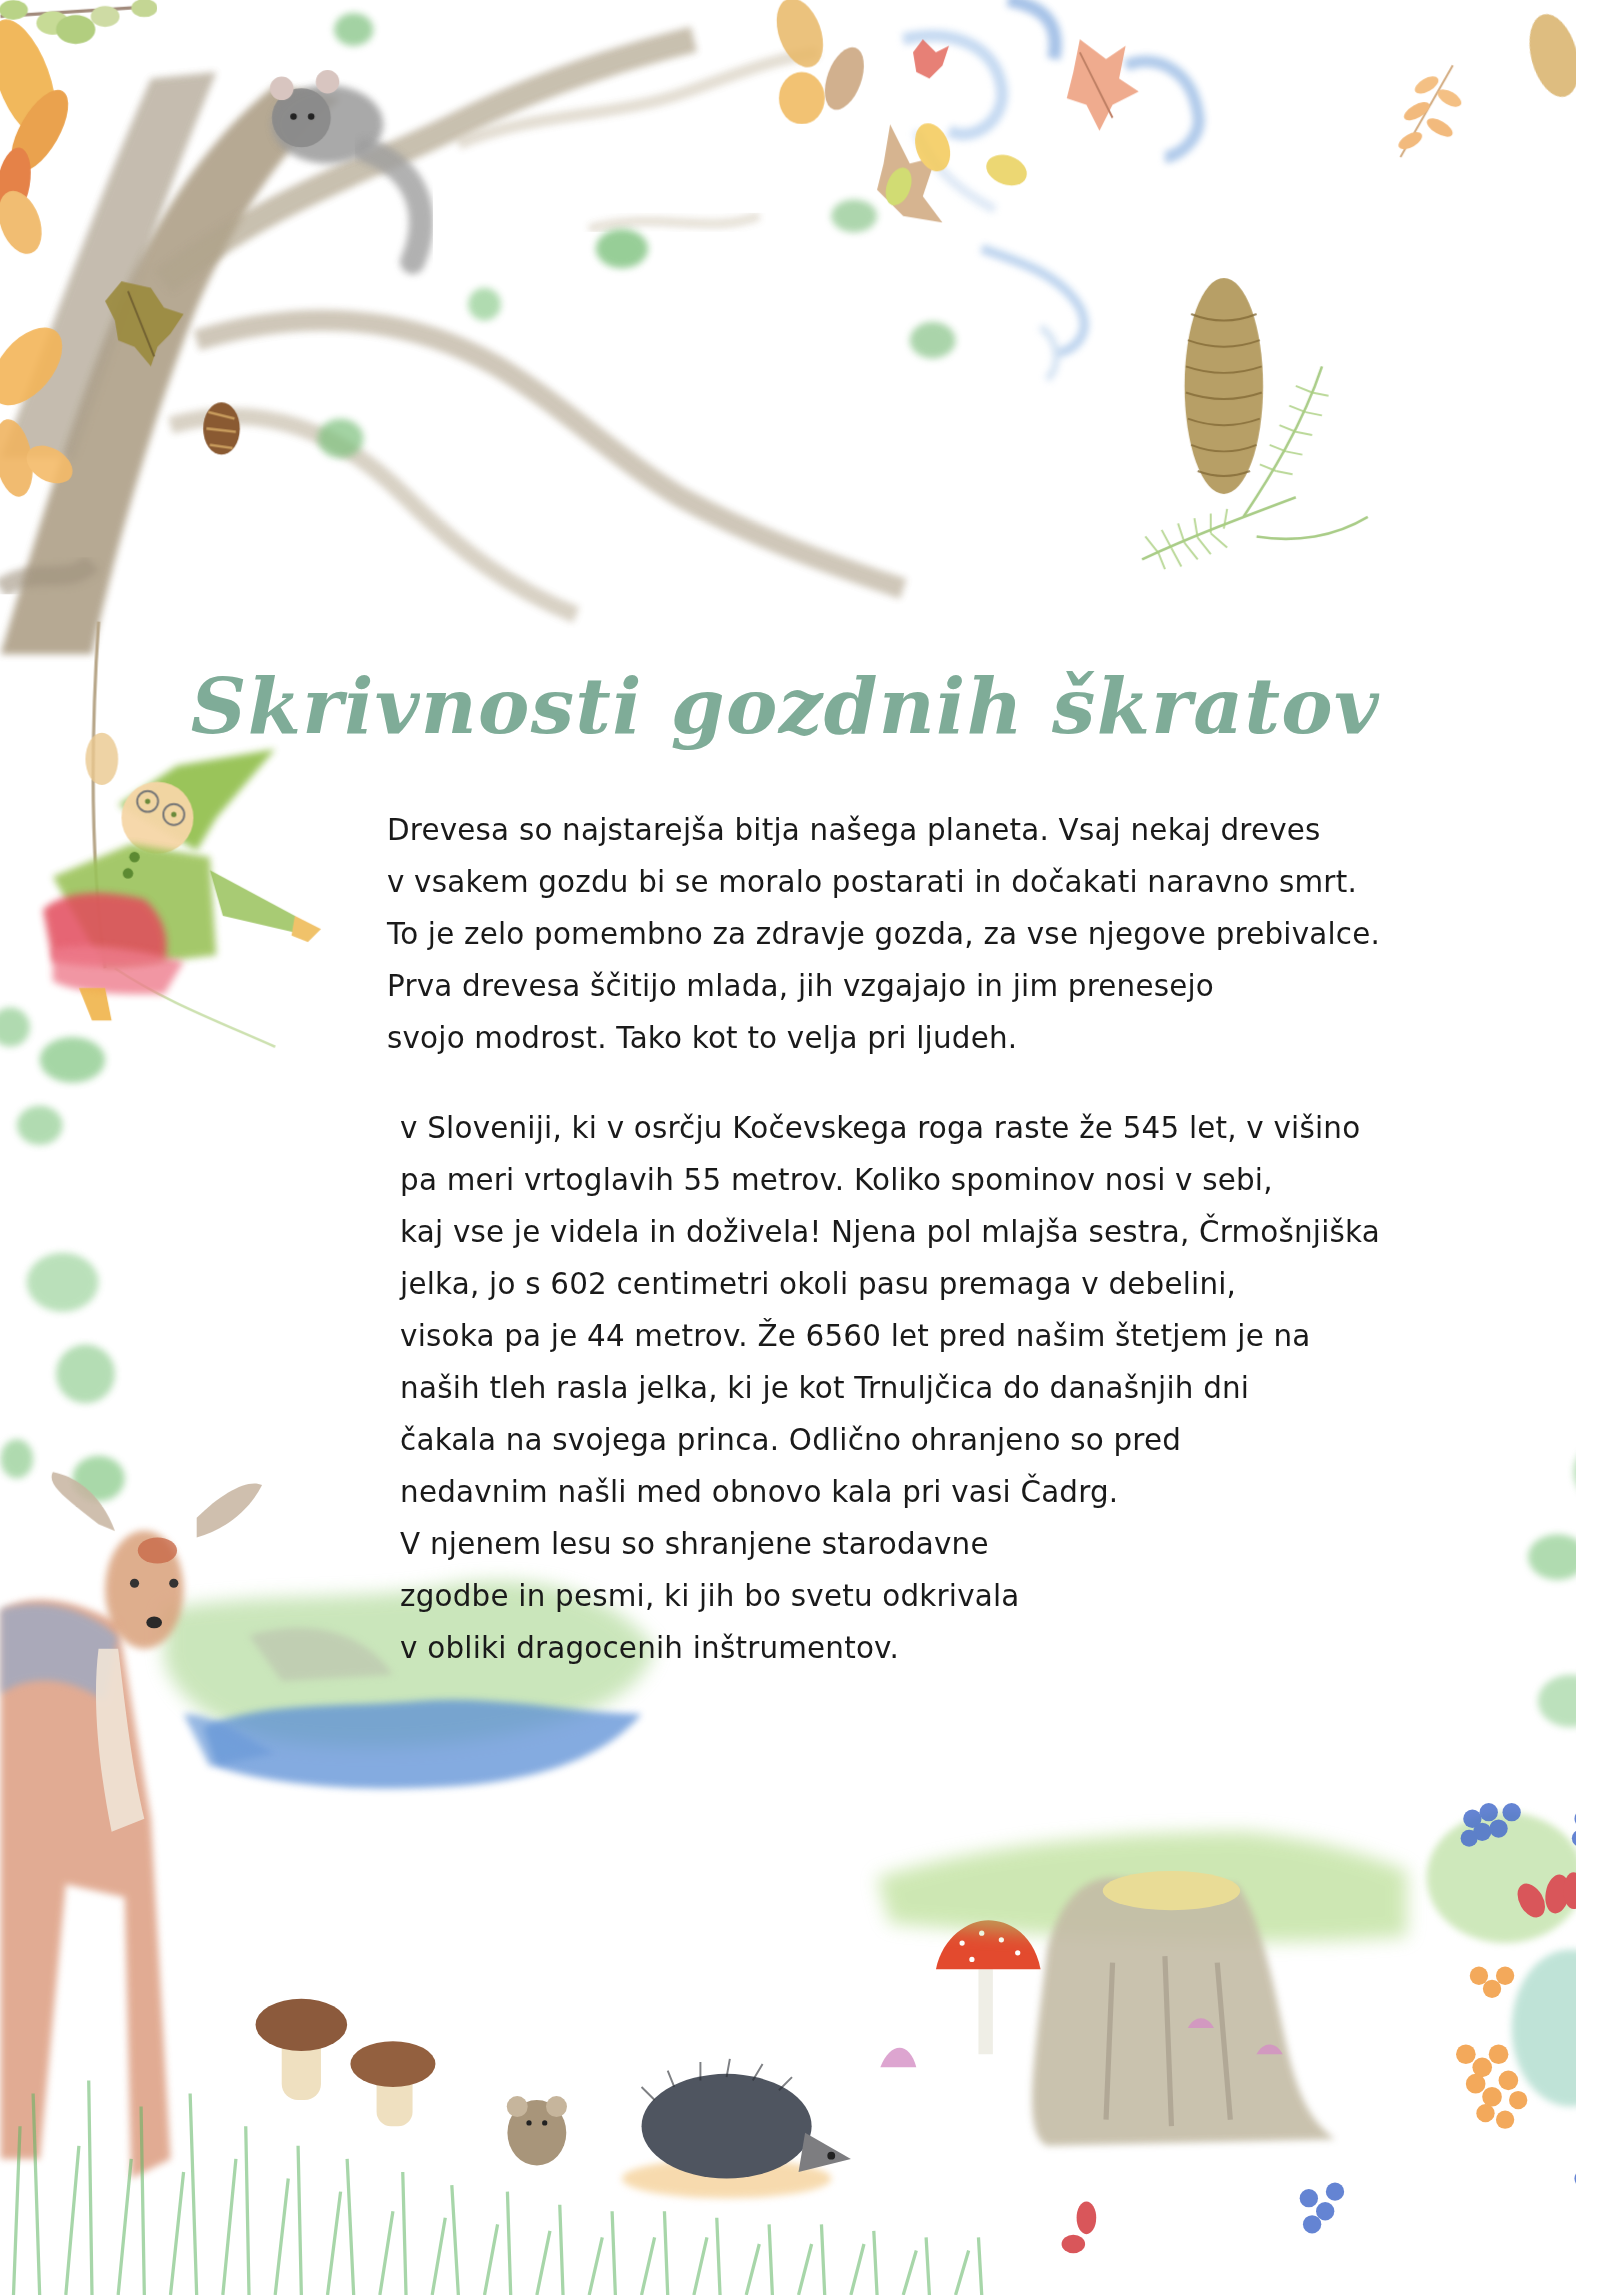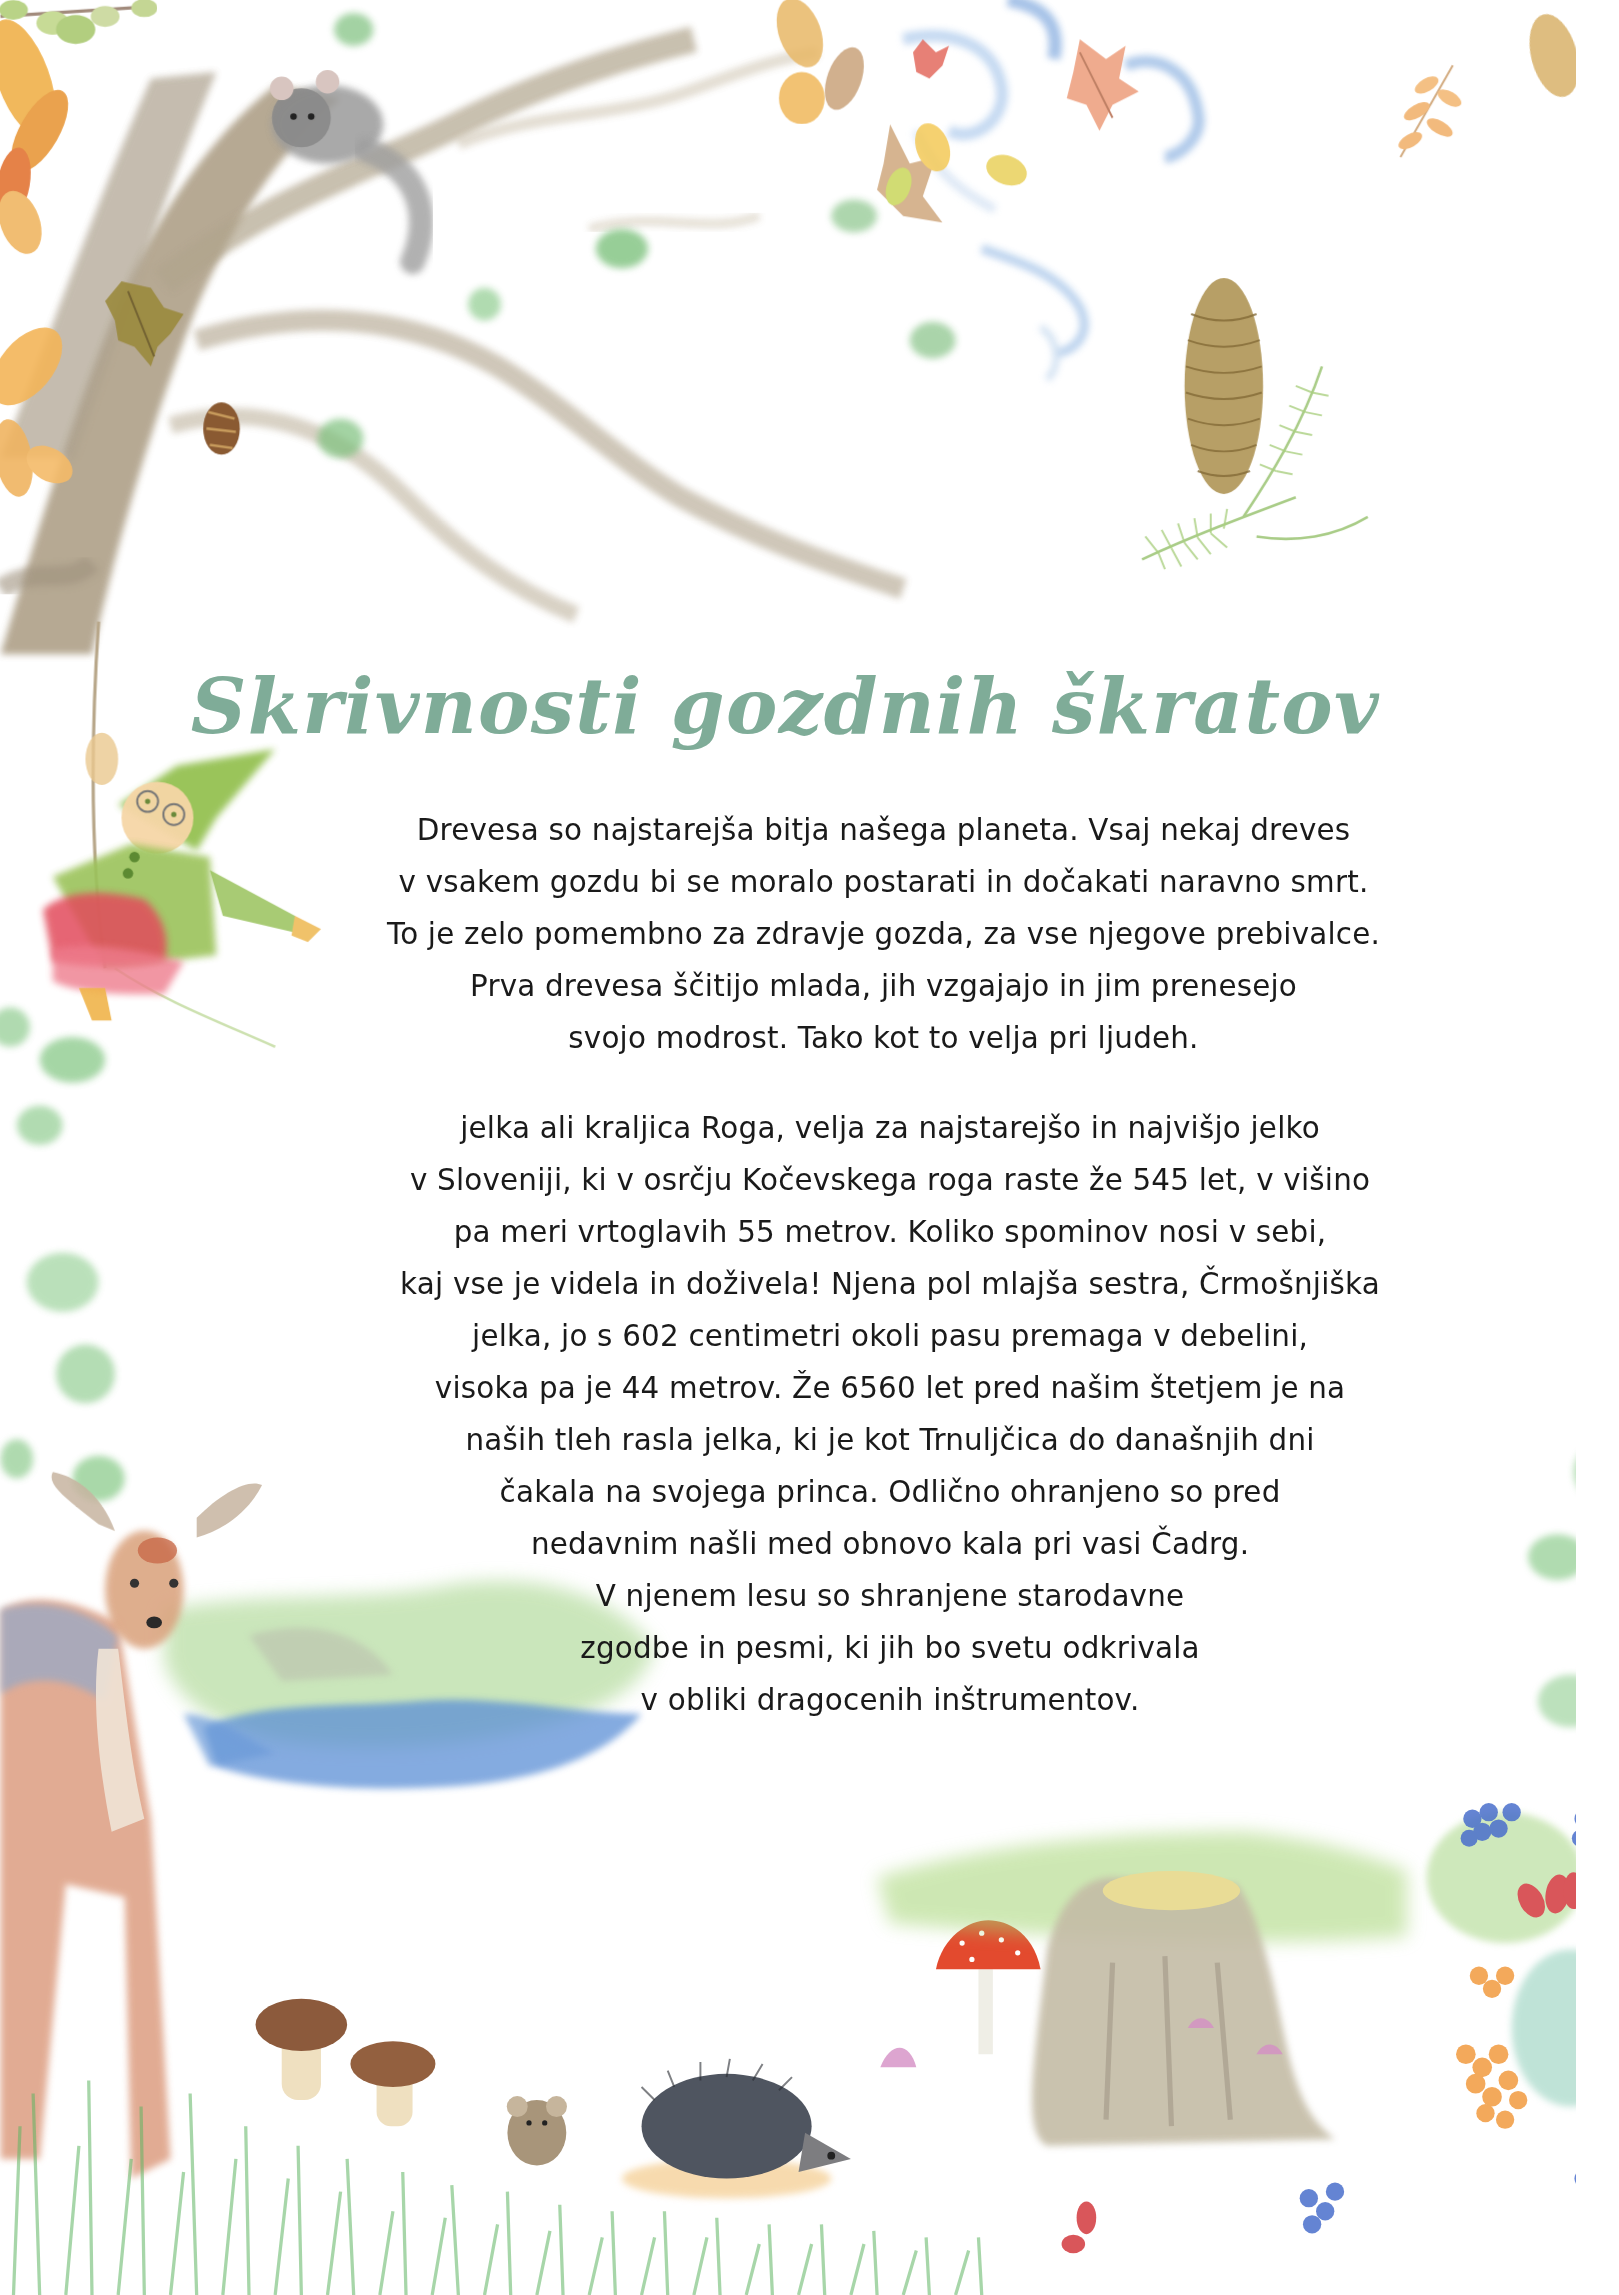--- a/index.html
+++ b/index.html
@@ -25,21 +25,21 @@
     text-align: right;
     font-style: italic;
   }
   .para {
     position: absolute;
     right: 196px;
     margin: 0;
     font-family: "DejaVu Sans", sans-serif;
     font-size: 29.4px;
     color: #1a1a1a;
-    text-align: center;
+    text-align: left;
     letter-spacing: 0.2px;
   }
   .para .line { display: block; white-space: nowrap; height: 52px; line-height: 52px; }
   .para-1 { top: 804px; }
   .para-2 { top: 1102px; }
 </style>
 </head>
 <body>
 
 <div class="page">
@@ -324,21 +324,20 @@
 
   <p class="para para-1">
     <span class="line">Drevesa so najstarejša bitja našega planeta. Vsaj nekaj dreves</span>
     <span class="line">v vsakem gozdu bi se moralo postarati in dočakati naravno smrt.</span>
     <span class="line">To je zelo pomembno za zdravje gozda, za vse njegove prebivalce.</span>
     <span class="line">Prva drevesa ščitijo mlada, jih vzgajajo in jim prenesejo</span>
     <span class="line">svojo modrost. Tako kot to velja pri ljudeh.</span>
   </p>
 
   <p class="para para-2">
-    <span class="line">jelka ali kraljica Roga, velja za najstarejšo in najvišjo jelko</span>
     <span class="line">v Sloveniji, ki v osrčju Kočevskega roga raste že 545 let, v višino</span>
     <span class="line">pa meri vrtoglavih 55 metrov. Koliko spominov nosi v sebi,</span>
     <span class="line">kaj vse je videla in doživela! Njena pol mlajša sestra, Črmošnjiška</span>
     <span class="line">jelka, jo s 602 centimetri okoli pasu premaga v debelini,</span>
     <span class="line">visoka pa je 44 metrov. Že 6560 let pred našim štetjem je na</span>
     <span class="line">naših tleh rasla jelka, ki je kot Trnuljčica do današnjih dni</span>
     <span class="line">čakala na svojega princa. Odlično ohranjeno so pred</span>
     <span class="line">nedavnim našli med obnovo kala pri vasi Čadrg.</span>
     <span class="line">V njenem lesu so shranjene starodavne</span>
     <span class="line">zgodbe in pesmi, ki jih bo svetu odkrivala</span>

